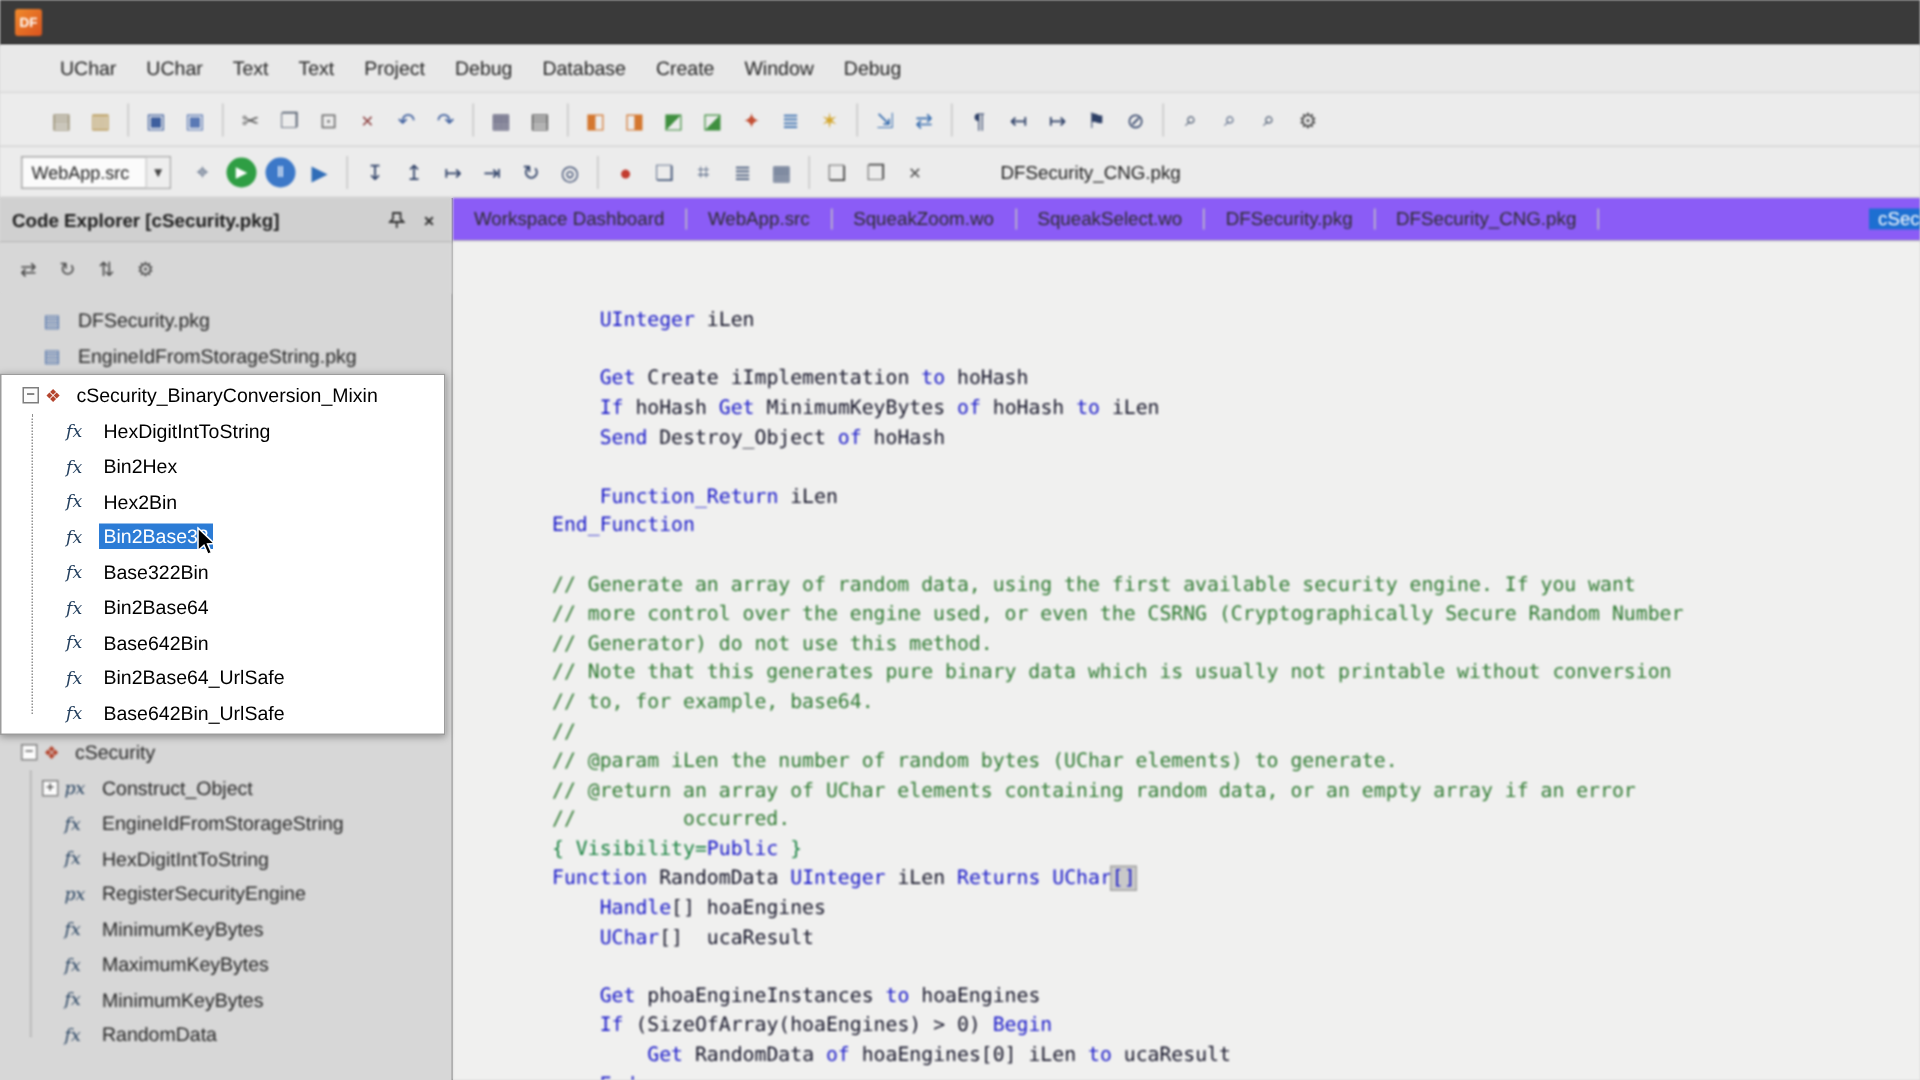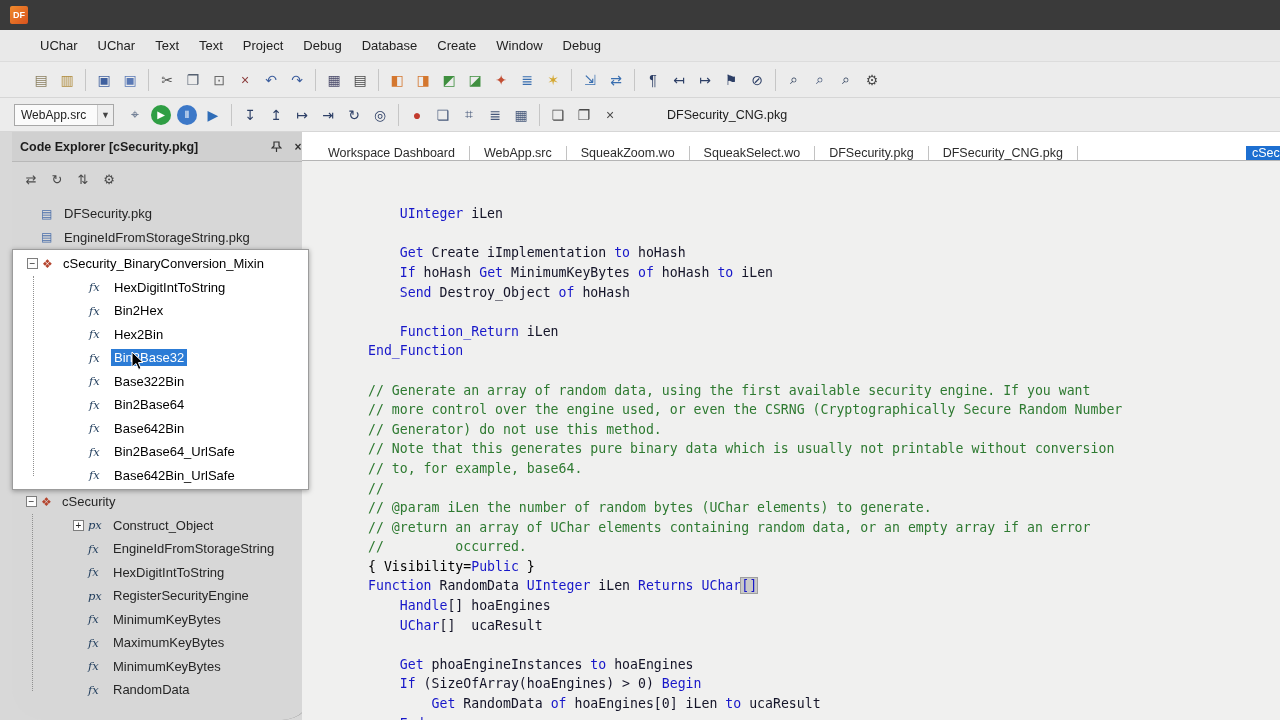--- a/index.html
+++ b/index.html
@@ -23,58 +23,58 @@
   .toolbar-main { height:36px; padding-left:28px; }
   .toolbar-debug { height:34px; padding-left:14px; }
   .ticon { width:26px; height:24px; display:flex; align-items:center; justify-content:center; font-size:14px; cursor:default; }
   .ticon.round { width:20px; height:20px; border-radius:50%; font-size:10px; margin:0 3px; }
   .tsep { width:1px; height:22px; background:#c6c6c6; margin:0 5px; }
   .combo { width:100px; height:22px; background:#fbfbfb; border:1px solid #a8a8a8; display:flex; align-items:center; font-size:12px; color:#222; padding-left:6px; margin-right:8px; }
   .combo .caret { margin-left:auto; width:16px; height:100%; display:flex; align-items:center; justify-content:center; font-size:9px; color:#444; border-left:1px solid #cfcfcf; background:#eee; }
   .pkg-label { font-size:12.5px; color:#1c1c1c; margin-left:44px; white-space:nowrap; }
 
   
-  .pane-left { position:absolute; left:12px; top:132px; bottom:0; width:302px; background:#d7d7d7; border-right:1px solid #8f8f8f;border-radius:32px; }
+  .pane-left { position:absolute; left:0; top:132px; bottom:0; width:302px; background:#d7d7d7; border-right:1px solid #8f8f8f; }
   .pane-header { height:30px; background:#d0d0d0; border-bottom:1px solid #b8b8b8; display:flex; align-items:center; padding:0 6px 0 8px; font-size:12.5px; font-weight:600; color:#1c1c1c; }
   .pane-hbtn { width:18px; height:18px; display:flex; align-items:center; justify-content:center; color:#333; font-size:12px; margin-left:4px; cursor:default; }
   .pane-header .spring { flex:1; }
   .pane-toolbar { height:34px; display:flex; align-items:center; gap:4px; padding:0 8px; background:#d7d7d7; }
   .pane-toolbar .ticon { width:22px; height:22px; color:#4a4a4a; font-size:13px; }
 
   
   .tree { padding-top:6px; font-size:13px; color:#262626; }
   .tree-row { height:23.5px; display:flex; align-items:center; white-space:nowrap; cursor:default; }
   .tree-row.root { padding-left:14px; }
-  .tree-row.child { padding-left:28px;margin-left:33px; }
+  .tree-row.child { padding-left:28px; }
   .expander { width:11px; height:11px; border:1px solid #7e7e7e; background:#fcfcfc; color:#222; font-size:10px; line-height:9px; text-align:center; margin-right:4px; flex:0 0 auto; }
   .exp-spacer { width:15px; flex:0 0 auto; }
   .ic-pkg { color:#4a6ea9; font-size:12px; width:20px; flex:0 0 auto; }
   .ic-class { color:#b5452e; font-size:12px; width:18px; flex:0 0 auto; }
   .ic-fn { font-family:"DejaVu Serif", serif; font-style:italic; font-size:11.5px; color:#24405f; width:22px; flex:0 0 auto; }
   .children { position:relative; }
   .children::before { content:""; position:absolute; left:20px; top:0; bottom:11px; border-left:1px dotted #909090; }
   .lbl { padding:1px 3px; }
   .lbl.sel { background:#2c7cd6; color:#fff; }
 
   .spotlight { position:relative; z-index:5; width:297px; background:#ffffff; border:1px solid #9c9c9c;
     box-shadow:0 1px 5px rgba(0,0,0,0.35); padding:2px 0; color:#000; }
   .spotlight .tree-row { color:#000; }
 
   
-  .tabbar { position:absolute; left:302px; right:0; top:132px; height:29px; background:#ffffff; border-bottom:1px solid #b5b5b5; display:flex; align-items:flex-end; padding-left:12px; overflow:hidden; }
+  .tabbar { position:absolute; left:302px; right:0; top:132px; height:29px; background:#8b5cf6; border-bottom:1px solid #b5b5b5; display:flex; align-items:center; overflow:hidden; }
   .tab { display:flex; align-items:center; padding:0 14px; font-size:12.5px; color:#2c2c2c; border-right:1px solid #c2c2c2; white-space:nowrap; cursor:default; }
   .tab.active { margin-left:auto; background:#1d6fd1; color:#fff; width:34px; overflow:hidden; padding:0 0 0 6px; border-right:none; }
 
   .editor { position:absolute; left:302px; top:161px; right:0; bottom:0; background:#f0f0ef; overflow:hidden;
     font-family:"DejaVu Sans Mono", monospace; font-size:13.2px; line-height:19.6px; padding:4px 0 0 66px; white-space:pre; color:#141428; }
   .cl { height:19.6px; }
   .tk-k { color:#1717c9; }
   .tk-p { color:#141428; }
   .tk-c { color:#2e7a31; }
-  .tk-m { color:#000000; }
+  .tk-m { color:#15803d; }
   .tk-b { color:#1717c9; background:#c9c9c9; outline:1px solid #9f9f9f; }
 
   
   .cursor { position:absolute; left:131px; top:351px; z-index:50; pointer-events:none; }
 </style>
 </head>
 <body>
 
 <div class="titlebar bl">
   <div class="app-badge">DF</div>

